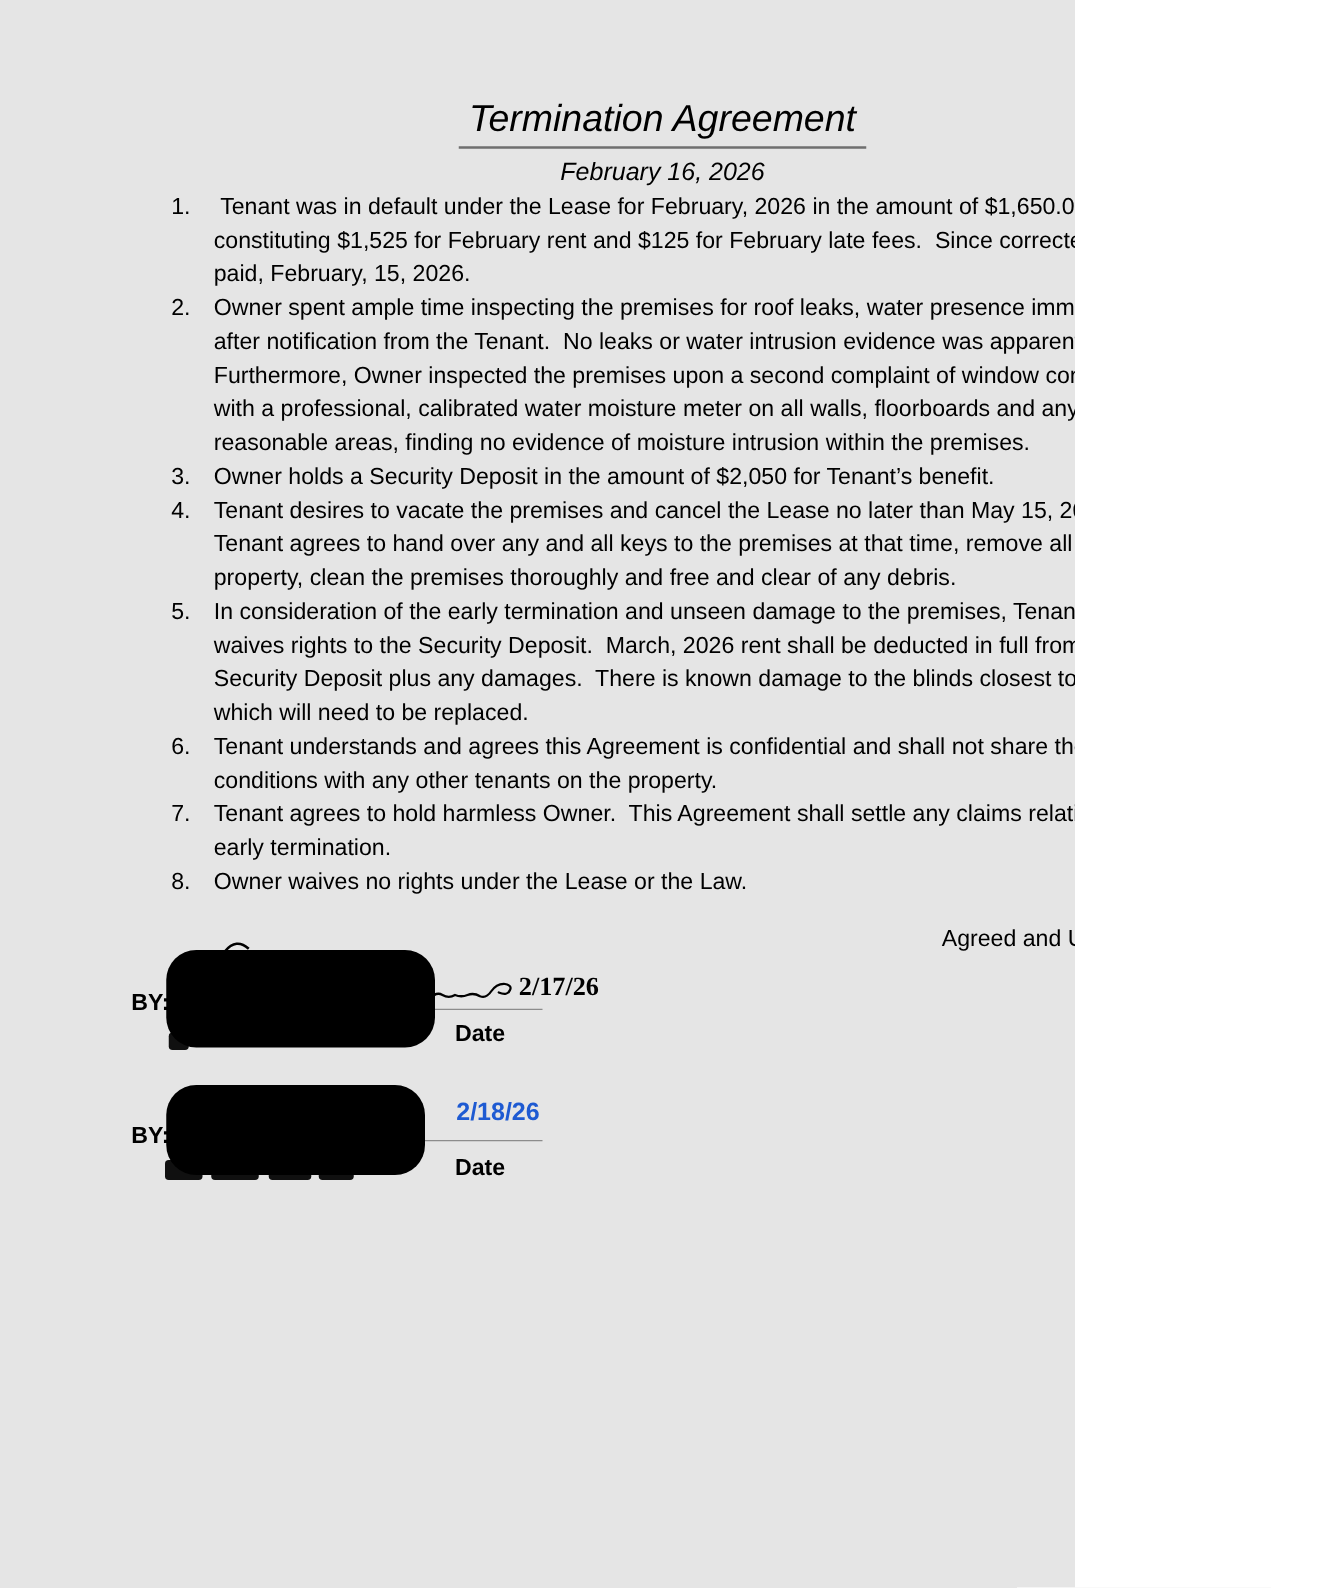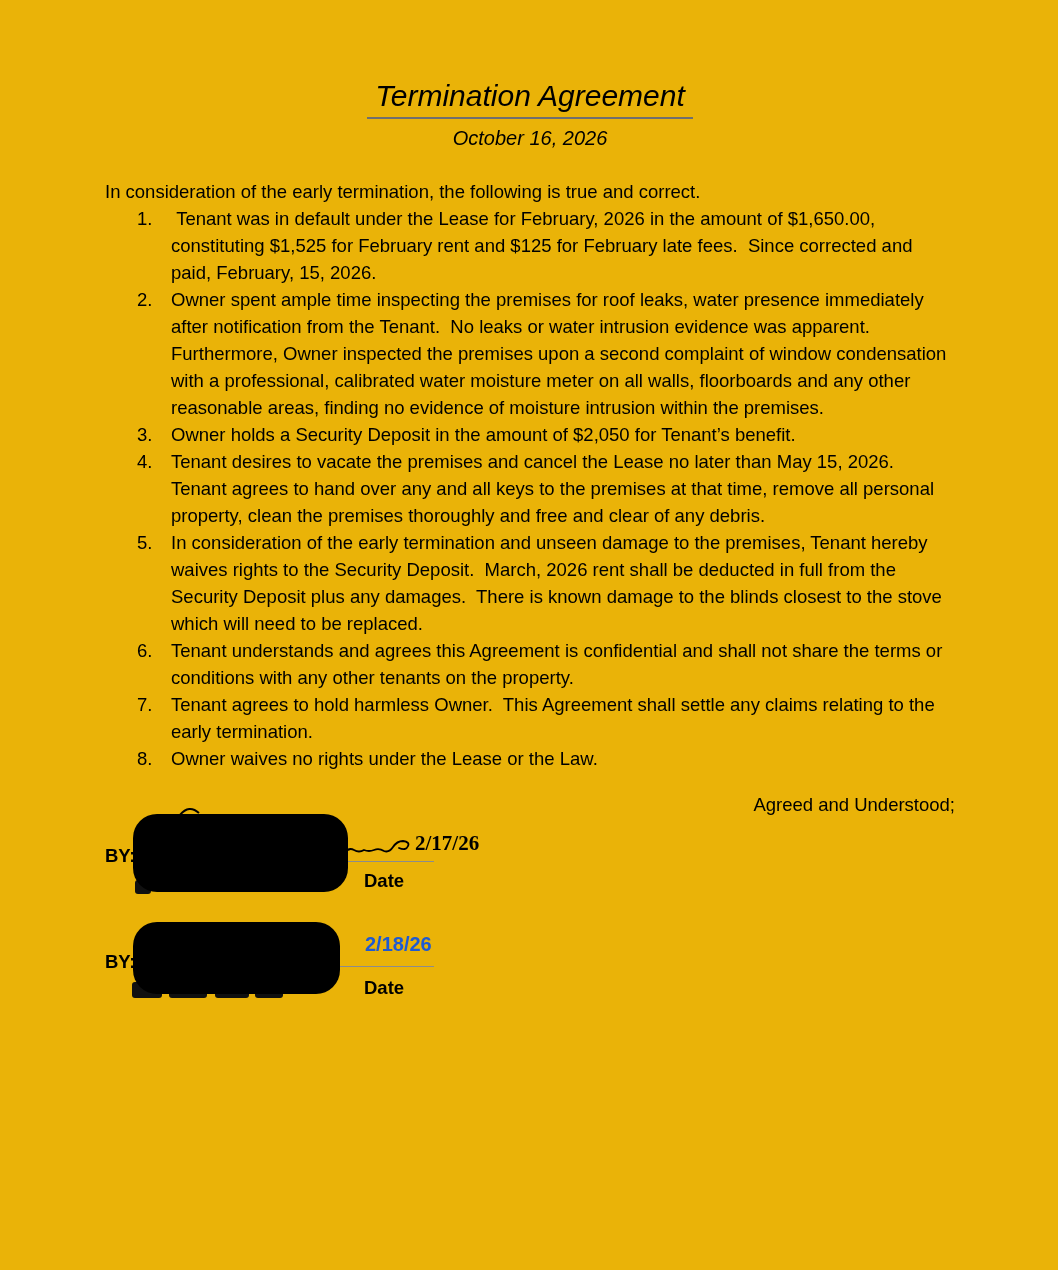--- a/index.html
+++ b/index.html
@@ -1,20 +1,20 @@
 <!DOCTYPE html>
 <html><head>
 <meta charset="utf-8">
 <style>
   * { margin:0; padding:0; box-sizing:border-box; }
   html,body { background:#ffffff; }
   .page {
     position:relative;
-    width:1058px; height:1270px;
-    background:#eab308;
+    width:860px; height:1270px;
+    background:#e5e5e5;
     overflow:hidden;
     font-family:"Liberation Sans", sans-serif;
     color:#000000;
     font-size:18.5px;
     line-height:27px;
   }
   .content { position:absolute; left:105px; top:0; width:850px; }
 
   .title-wrap { text-align:center; margin-top:78px; }
   .doc-title {
@@ -93,25 +93,24 @@
 </style>
 </head>
 <body>
 
 <div class="page">
   <div class="content">
 
     <div class="title-wrap">
       <div class="doc-title">Termination Agreement</div>
     </div>
-    <div class="doc-subtitle">October 16, 2026</div>
+    <div class="doc-subtitle">February 16, 2026</div>
 
 
 
-    <div class="p p-gap">In consideration of the early termination, the following is true and correct.</div>
 
     <div class="list">
       <div class="li">
         <span class="num">1.</span>
         <span class="txt"> Tenant was in default under the Lease for February, 2026 in the amount of $1,650.00, constituting $1,525 for February rent and $125 for February late fees.  Since corrected and paid, February, 15, 2026.</span>
       </div>
       <div class="li">
         <span class="num">2.</span>
         <span class="txt">Owner spent ample time inspecting the premises for roof leaks, water presence immediately after notification from the Tenant.  No leaks or water intrusion evidence was apparent.  Furthermore, Owner inspected the premises upon a second complaint of window condensation with a professional, calibrated water moisture meter on all walls, floorboards and any other reasonable areas, finding no evidence of moisture intrusion within the premises.</span>
       </div>

